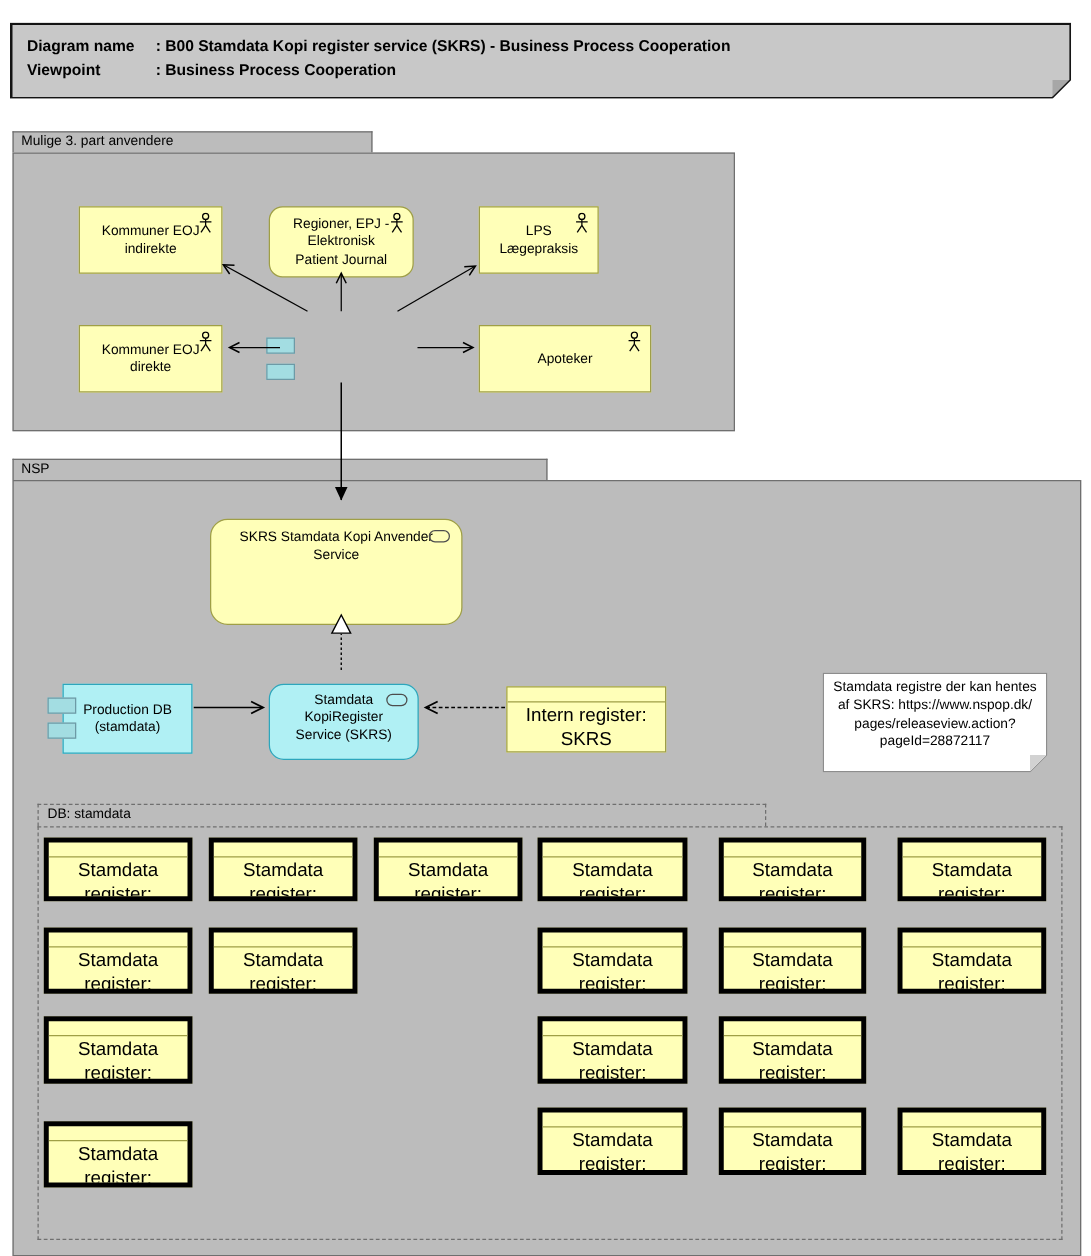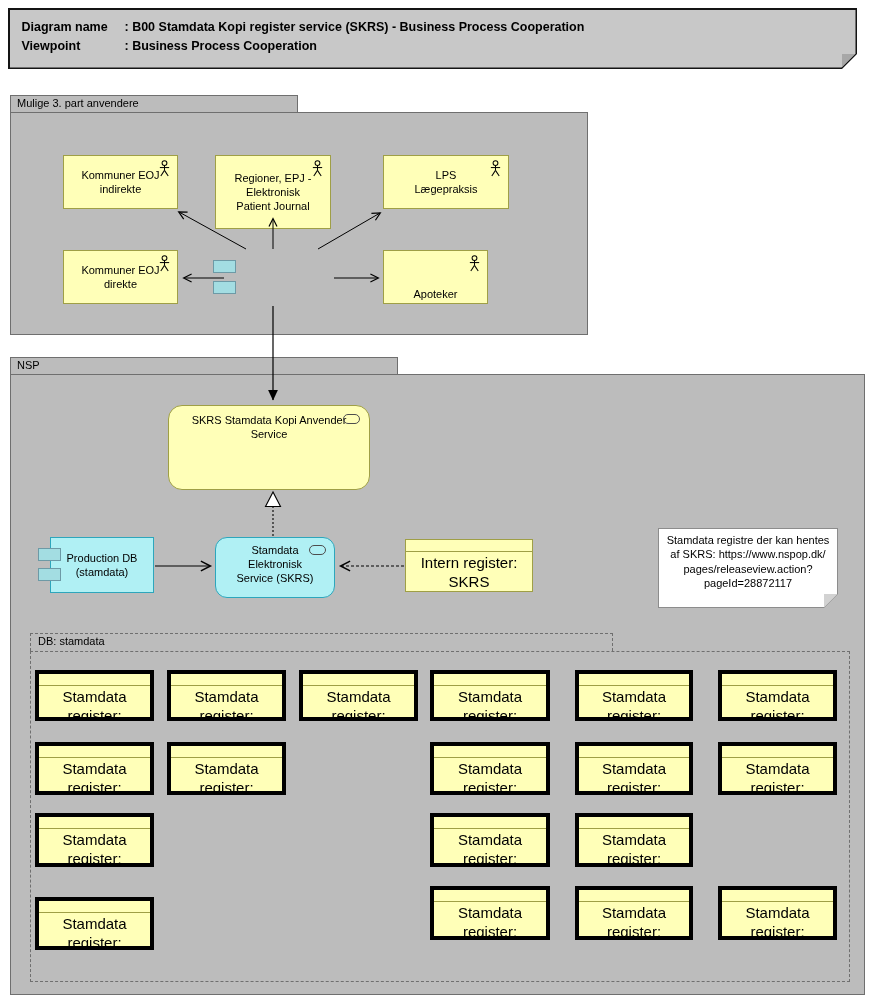--- a/index.html
+++ b/index.html
@@ -1,20 +1,20 @@
 <!DOCTYPE html>
 <html><head>
 <meta charset="utf-8">
 <style>
   html,body{margin:0;padding:0;background:#fff;}
   body{font-family:"Liberation Sans",sans-serif;color:#000;}
   .canvas{position:relative;width:873px;height:1005px;background:#fff;overflow:hidden;}
 
   
-  .abs{position:absolute;}
+  .abs{position:absolute;margin-top:10px;}
   .lbl{font-size:11px;line-height:1.28;text-align:center;white-space:pre-line;word-wrap:break-word;}
 
   
   .title-outer{left:8px;top:8px;width:849px;height:61px;background:#141414;
     clip-path:polygon(0 0,100% 0,100% calc(100% - 15px),calc(100% - 15px) 100%,0 100%);}
   .title-inner{position:absolute;inset:1.5px;background:#c8c8c8;
     clip-path:polygon(0 0,100% 0,100% calc(100% - 14px),calc(100% - 14px) 100%,0 100%);
     padding:8px 0 0 12px;box-sizing:border-box;}
   .title-line{font-size:12.5px;font-weight:bold;line-height:1.55;white-space:nowrap;}
   .title-label{display:inline-block;width:103px;}
@@ -83,33 +83,33 @@
     <span>Kommuner EOJ
 indirekte</span>
     <svg class="actor-ico" viewBox="0 0 14 18">
         <circle cx="7" cy="3.2" r="2.6" fill="none" stroke="#000" stroke-width="1.1"></circle>
         <line x1="7" y1="5.8" x2="7" y2="11" stroke="#000" stroke-width="1.1"></line>
         <line x1="2" y1="8" x2="12" y2="8" stroke="#000" stroke-width="1.1"></line>
         <line x1="7" y1="11" x2="3" y2="17" stroke="#000" stroke-width="1.1"></line>
         <line x1="7" y1="11" x2="11" y2="17" stroke="#000" stroke-width="1.1"></line>
       </svg>
   </div>
-  <div class="abs ybox lbl center-flex" style="left:215px;top:155px;width:116px;height:74px;">
+  <div class="abs ybox lbl center-flex" style="left:215px;top:155px;width:116px;height:57px;border-radius:11px;">
     <span>Regioner, EPJ -
 Elektronisk
 Patient Journal</span>
     <svg class="actor-ico" viewBox="0 0 14 18">
         <circle cx="7" cy="3.2" r="2.6" fill="none" stroke="#000" stroke-width="1.1"></circle>
         <line x1="7" y1="5.8" x2="7" y2="11" stroke="#000" stroke-width="1.1"></line>
         <line x1="2" y1="8" x2="12" y2="8" stroke="#000" stroke-width="1.1"></line>
         <line x1="7" y1="11" x2="3" y2="17" stroke="#000" stroke-width="1.1"></line>
         <line x1="7" y1="11" x2="11" y2="17" stroke="#000" stroke-width="1.1"></line>
       </svg>
   </div>
-  <div class="abs ybox lbl center-flex" style="left:383px;top:155px;width:126px;height:54px;align-items:center;">
+  <div class="abs ybox lbl center-flex" style="left:383px;top:155px;width:96px;height:54px;align-items:center;">
     <span>LPS
 Lægepraksis</span>
     <svg class="actor-ico" viewBox="0 0 14 18">
         <circle cx="7" cy="3.2" r="2.6" fill="none" stroke="#000" stroke-width="1.1"></circle>
         <line x1="7" y1="5.8" x2="7" y2="11" stroke="#000" stroke-width="1.1"></line>
         <line x1="2" y1="8" x2="12" y2="8" stroke="#000" stroke-width="1.1"></line>
         <line x1="7" y1="11" x2="3" y2="17" stroke="#000" stroke-width="1.1"></line>
         <line x1="7" y1="11" x2="11" y2="17" stroke="#000" stroke-width="1.1"></line>
       </svg>
   </div>
@@ -117,37 +117,37 @@
     <span>Kommuner EOJ
 direkte</span>
     <svg class="actor-ico" viewBox="0 0 14 18">
         <circle cx="7" cy="3.2" r="2.6" fill="none" stroke="#000" stroke-width="1.1"></circle>
         <line x1="7" y1="5.8" x2="7" y2="11" stroke="#000" stroke-width="1.1"></line>
         <line x1="2" y1="8" x2="12" y2="8" stroke="#000" stroke-width="1.1"></line>
         <line x1="7" y1="11" x2="3" y2="17" stroke="#000" stroke-width="1.1"></line>
         <line x1="7" y1="11" x2="11" y2="17" stroke="#000" stroke-width="1.1"></line>
       </svg>
   </div>
-  <div class="abs ybox lbl center-flex" style="left:383px;top:250px;width:105px;height:54px;align-items:flex-end;">
+  <div class="abs ybox lbl center-flex" style="left:383px;top:250px;width:138px;height:54px;">
     <span>Apoteker</span>
     <svg class="actor-ico" viewBox="0 0 14 18">
         <circle cx="7" cy="3.2" r="2.6" fill="none" stroke="#000" stroke-width="1.1"></circle>
         <line x1="7" y1="5.8" x2="7" y2="11" stroke="#000" stroke-width="1.1"></line>
         <line x1="2" y1="8" x2="12" y2="8" stroke="#000" stroke-width="1.1"></line>
         <line x1="7" y1="11" x2="3" y2="17" stroke="#000" stroke-width="1.1"></line>
         <line x1="7" y1="11" x2="11" y2="17" stroke="#000" stroke-width="1.1"></line>
       </svg>
   </div>
 
   <div class="abs" style="left:213px;top:248px;width:120px;height:58px;">
     <div class="comp-rect" style="top:12px;"></div>
     <div class="comp-rect" style="top:33px;"></div>
   </div>
 
-  <div class="abs grp-tab" style="left:10px;top:357px;width:388px;height:17px;">
+  <div class="abs grp-tab" style="left:10px;top:357px;width:428px;height:17px;">
     <span>NSP</span>
   </div>
   <div class="abs grp-body" style="left:10px;top:374px;width:855px;height:621px;"></div>
 
   <div class="abs ybox rounded" style="left:168px;top:405px;width:202px;height:85px;">
     <div class="lbl" style="padding-top:7px;">SKRS Stamdata Kopi Anvender
 Service</div>
     <div class="svc-ico"></div>
   </div>
 
@@ -155,21 +155,21 @@
     <div class="cbox lbl center-flex" style="position:absolute;left:12px;top:0;width:104px;height:56px;">
       <span>Production DB
 (stamdata)</span>
     </div>
     <div class="comp-rect" style="top:11px;"></div>
     <div class="comp-rect" style="top:31px;"></div>
   </div>
 
   <div class="abs cbox" style="left:215px;top:537px;width:120px;height:61px;border-radius:12px;">
     <div class="lbl" style="padding-top:5px;">Stamdata
-Elektronisk
+KopiRegister
 Service (SKRS)</div>
     <div class="svc-ico" style="top:7px;right:8px;"></div>
   </div>
 
   <div class="abs ybox" style="left:405px;top:539px;width:128px;height:53px;overflow:hidden;">
     <div class="reg-band"></div>
     <div class="reg-label">Intern register: SKRS
 whitelist</div>
   </div>
 

